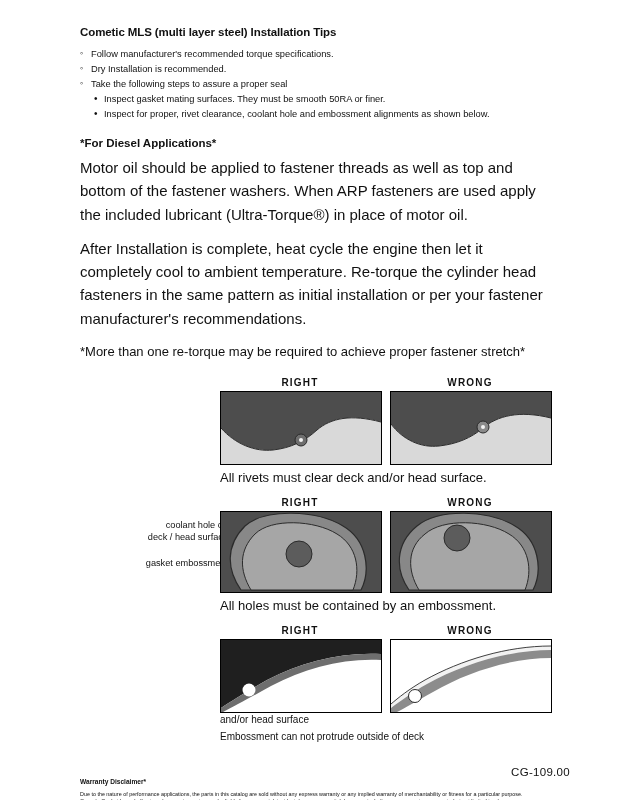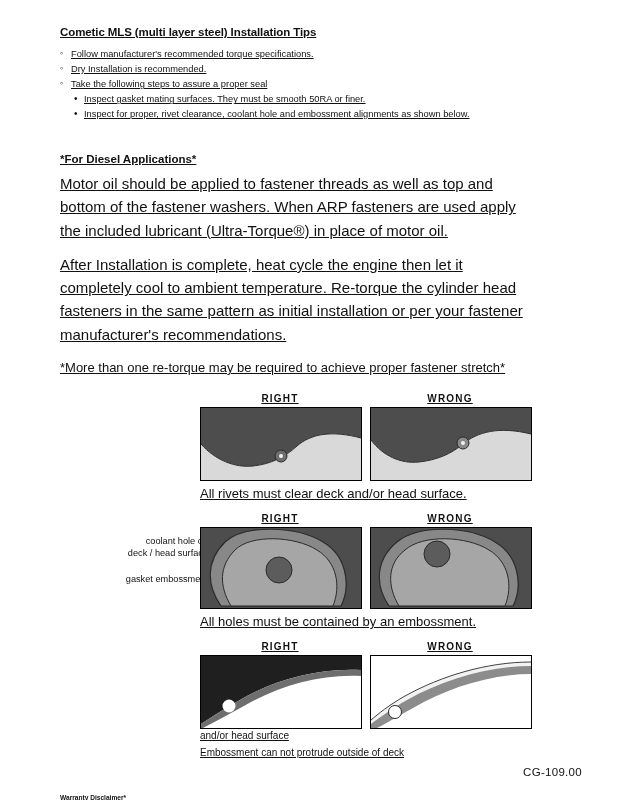--- a/index.html
+++ b/index.html
@@ -13,22 +13,21 @@
     font-family: "Liberation Sans", sans-serif;
     color: #111;
     position: relative;
     overflow: hidden;
   }
   .page {
     position: relative;
     width: 618px;
     height: 800px;
     box-sizing: border-box;
-    padding: 26px 46px 0 60px;
-    text-decoration: underline;
+    padding: 26px 46px 0 80px;
   }
 
   h1.title {
     font-size: 11.5px;
     font-weight: bold;
     margin: 0 0 9px 0;
     letter-spacing: -0.1px;
   }
 
   ul.bullets {
@@ -65,21 +64,21 @@
     content: "\2022";
     position: absolute;
     left: 0;
     top: -1px;
     font-size: 10px;
   }
 
   h2.subtitle {
     font-size: 11.5px;
     font-weight: bold;
-    margin: 32px 0 7px 0;
+    margin: 16px 0 7px 0;
   }
   p.body {
     font-size: 15px;
     line-height: 1.55;
     margin: 0 0 11px 0;
     max-width: 470px;
   }
   p.note {
     font-size: 13px;
     line-height: 1.5;
@@ -148,21 +147,21 @@
     margin: 0 0 6px 0;
   }
   .warranty p {
     font-size: 5.4px;
     line-height: 1.45;
     margin: 0 0 7px 0;
     text-align: left;
   }
   .docid {
     position: absolute;
-    right: 36px;
+    right: 48px;
     bottom: 22px;
     font-size: 11.5px;
     letter-spacing: 0.3px;
   }
 </style>
 </head>
 <body>
 
 <div class="page">
 

